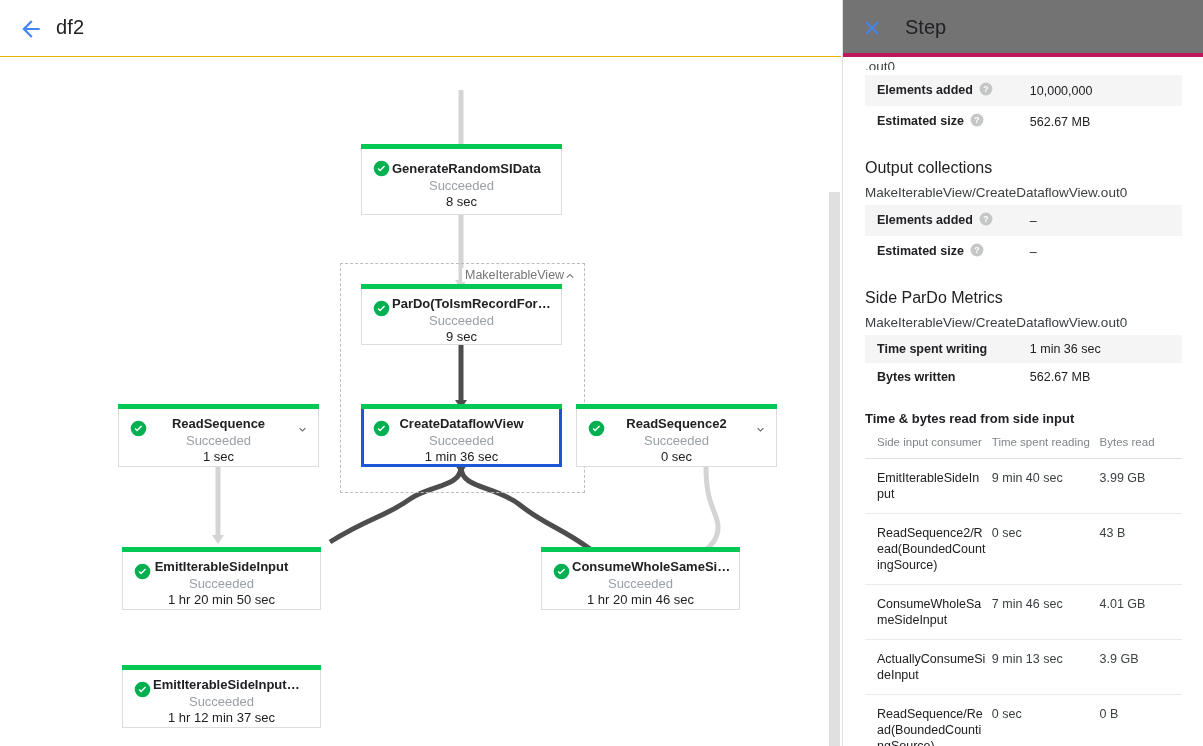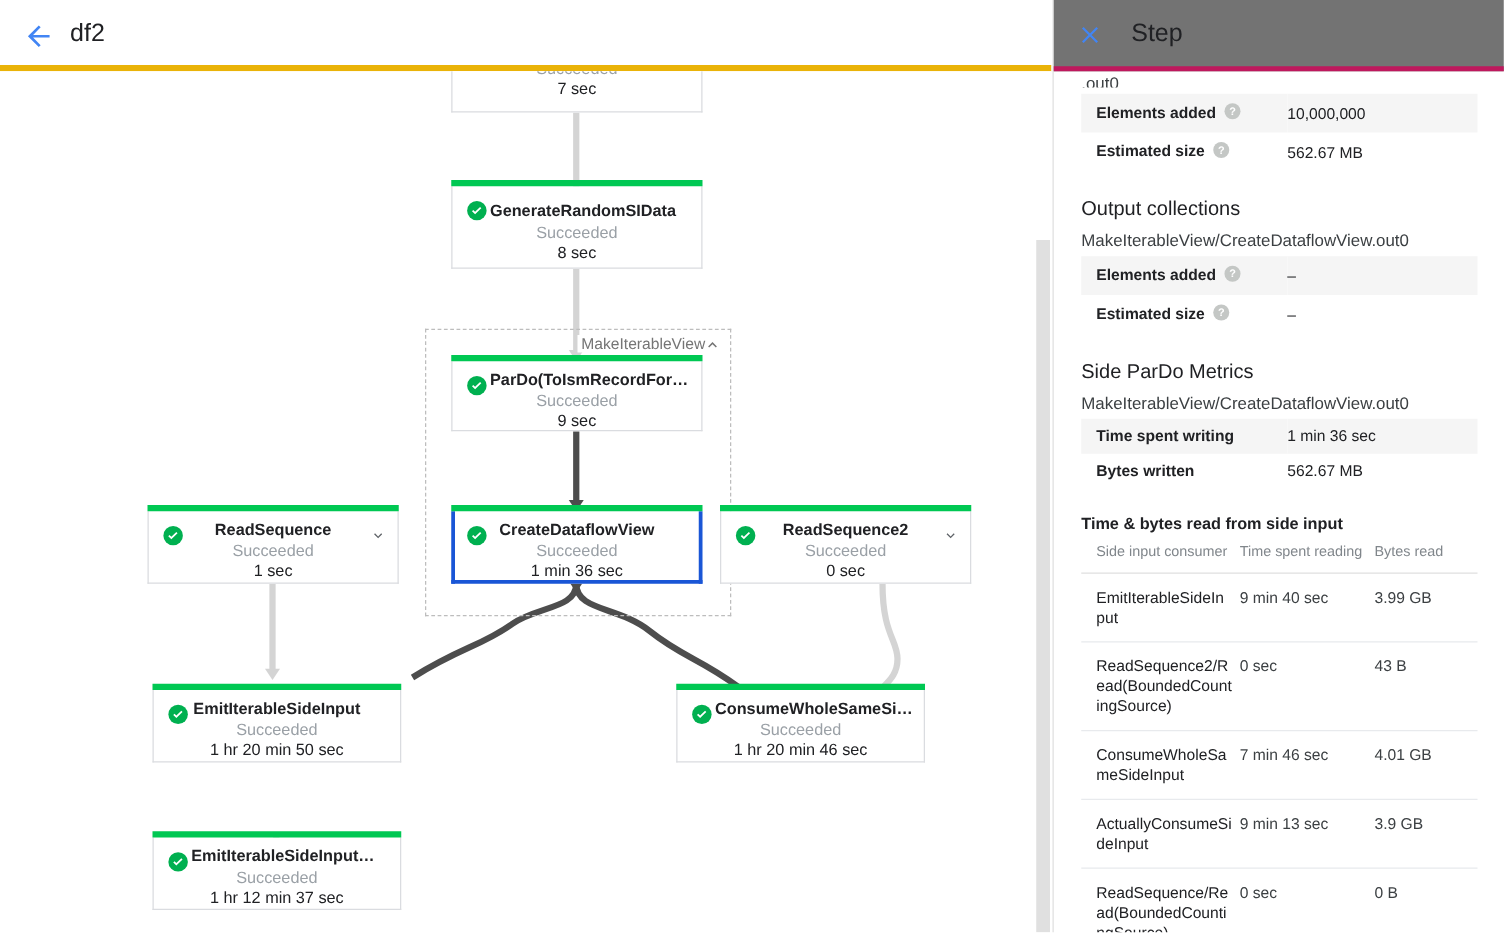--- a/index.html
+++ b/index.html
@@ -20,21 +20,21 @@
     position: absolute; left: 0; top: 0;
     width: 841px; height: 746px;
     background: #fff;
     overflow: hidden;
   }
 
   #topbar {
     position: absolute; left: 0; top: 0;
     width: 983px; height: 57px;
     background: #fff;
-    border-bottom: 5px solid #eab308;
+    border-bottom: 1px solid #eab308;
   }
   #back-arrow {
     position: absolute; left: 18px; top: 16px;
     width: 26px; height: 26px;
     cursor: pointer;
   }
   #job-title {
     position: absolute; left: 56px; top: 16px;
     font-size: 20px; color: #202124;
     letter-spacing: .1px;
@@ -284,26 +284,20 @@
 
       <div class="composite" style="left:340px; top:206px; width:245px; height:230px;">
       </div>
       <span class="composite-label" style="left:462px; top:211px;">MakeIterableView</span>
       <span class="composite-chevron" style="left:563px; top:212px;">
         <svg width="14" height="14" viewBox="0 0 24 24" fill="#757575">
             <path d="M12 8l-6 6 1.41 1.41L12 10.83l4.59 4.58L18 14z"></path>
           </svg>
       </span>
 
-      <div class="node clipped" style="left:361px; top:-28px; width:201px; height:61px;">
-
-        <div class="node-title" style="margin-top:18px;"></div>
-        <div class="node-status">Succeeded</div>
-        <div class="node-time">7 sec</div>
-      </div>
 
       <div class="node" style="left:361px; top:92px; width:201px; height:66px;">
         <div class="topbar-green"></div>
         <span class="check">
           <svg width="17" height="17" viewBox="0 0 24 24">
               <circle cx="12" cy="12" r="11" fill="#00b050"></circle>
               <path d="M10 16.2l-3.5-3.5 1.4-1.4 2.1 2.1 5.6-5.6 1.4 1.4z" fill="#fff"></path>
             </svg>
         </span>
         <div class="node-title">GenerateRandomSIData</div>

